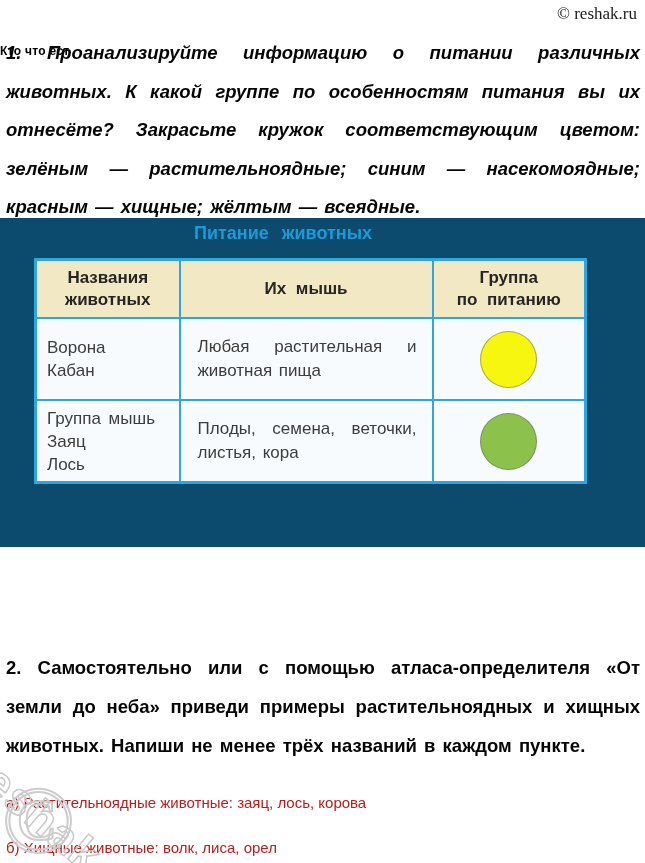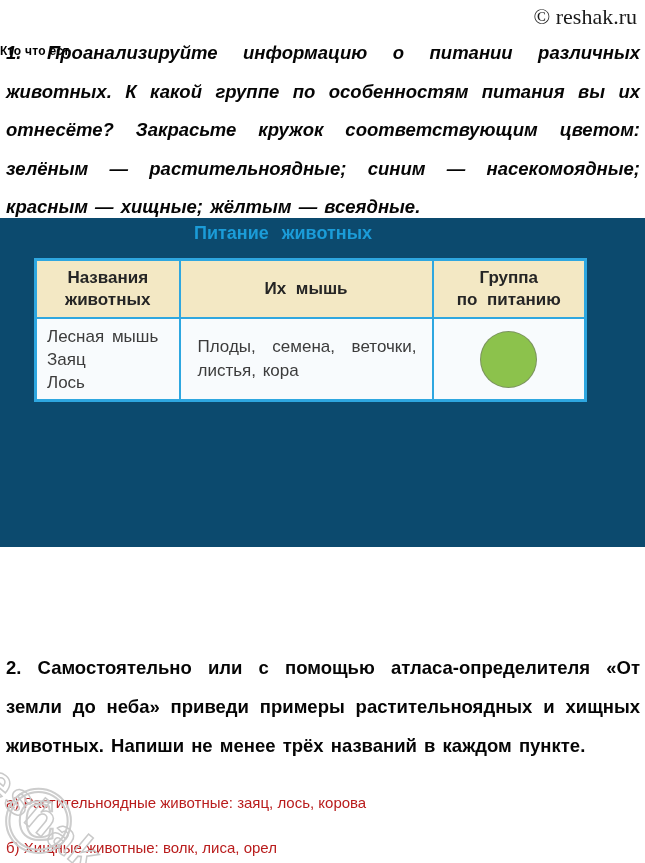--- a/index.html
+++ b/index.html
@@ -11,21 +11,21 @@
   }
 
   .page-title {
     position: absolute; top: 3px; left: 0; width: 100%;
     font-size: 12px; font-weight: bold;
     letter-spacing: .3px;
     margin-top: 41px;
   }
   .copyright {
     position: absolute; top: 4px; right: 8px;
-    font-family: "Liberation Serif", serif; font-size: 22px; color: #1a1a1a;
+    font-family: "Liberation Serif", serif; font-size: 17px; color: #1a1a1a;
   }
 
   .task {
     position: absolute; left: 6px; right: 5px;
     text-align: justify; font-weight: bold; font-size: 18.5px;
     word-spacing: 2px; color: #050505;
   }
   .task1 { top: 34px; line-height: 38.5px; font-style: italic; }
   .task2 { top: 648px; line-height: 39px; }
 
@@ -105,22 +105,32 @@
     <thead>
       <tr>
         <th>Названия
 животных</th>
         <th>Их мышь</th>
         <th>Группа
 по питанию</th>
       </tr>
     </thead>
     <tbody>
+      <tr class="r3">
+        <td class="c-animals">Ворона
+Кабан</td>
+        <td class="c-food">
+            <div class="food-text">Любая растительная и животная пища</div>
+          </td>
+        <td class="c-group">
+            <div class="circle" style="background: rgb(246, 246, 14);"></div>
+          </td>
+      </tr>
       <tr class="r4">
-        <td class="c-animals">Лесная мышь
+        <td class="c-animals">Группа мышь
 Заяц
 Лось</td>
         <td class="c-food">
             <div class="food-text">Плоды, семена, веточки, листья, кора</div>
           </td>
         <td class="c-group">
             <div class="circle" style="background: rgb(140, 194, 76);"></div>
           </td>
       </tr>
     </tbody>

